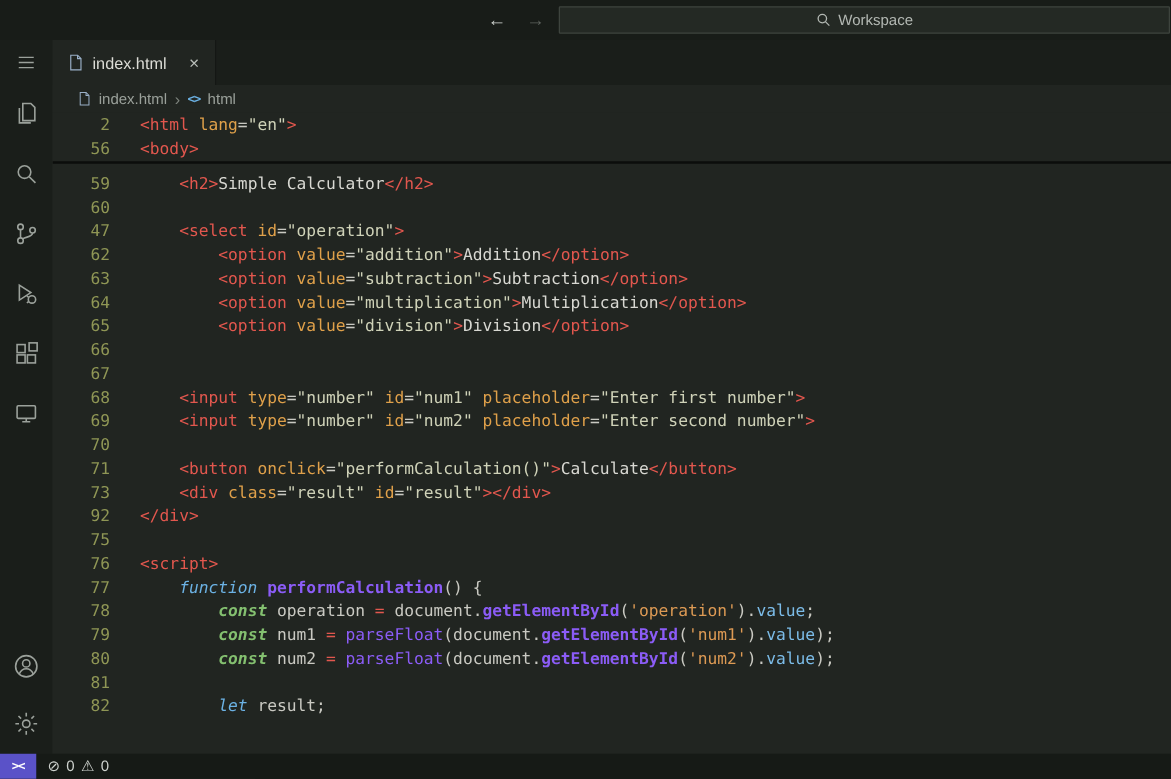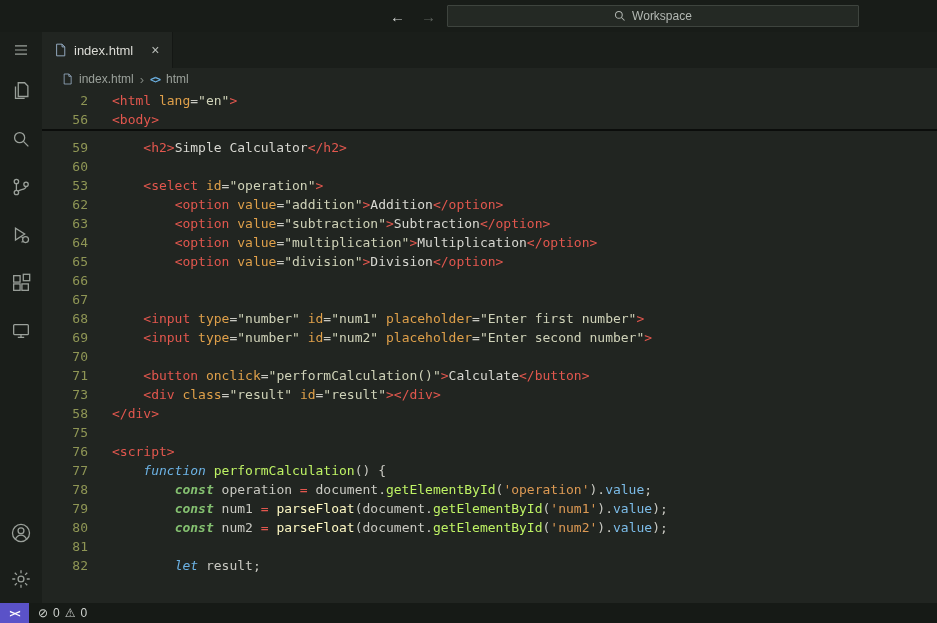--- a/index.html
+++ b/index.html
@@ -5,21 +5,21 @@
   * { margin:0; padding:0; box-sizing:border-box; }
   html,body { width:937px; height:623px; overflow:hidden; background:#212521;
     font-family:"Liberation Sans", sans-serif; }
   .root { position:absolute; inset:0; width:937px; height:623px; }
 
   
   .title-bar { position:absolute; top:0; left:0; right:0; height:32px; background:#181c18; }
   .nav-arrows { position:absolute; left:390px; top:0; height:32px; display:flex; align-items:center; gap:16px; font-size:15px; }
   .nav-back { color:#cfd3cf; cursor:pointer; }
   .nav-fwd { color:#5d625d; cursor:pointer; }
-  .search-box { position:absolute; left:447px; top:5px; width:412px; height:22px;
+  .search-box { position:absolute; left:447px; top:5px; width:489px; height:22px;
     background:#242924; border:1px solid #3e443e; border-radius:1px;
     display:flex; align-items:center; justify-content:center; gap:6px;
     color:#b3b8b3; font-size:12px; cursor:pointer; }
   .search-box svg { flex:none; }
 
   
   .activity-bar { position:absolute; top:32px; left:0; width:42px; bottom:20px;
     background:#1a1e1a; display:flex; flex-direction:column; align-items:center; }
   .ab-item { width:24px; height:24px; display:flex; align-items:center; justify-content:center; cursor:pointer; }
   .ab-item svg { stroke:#9ba19b; fill:none; stroke-width:1.4; }
@@ -50,22 +50,22 @@
   .code-line { display:flex; height:19px; line-height:19px; white-space:pre; }
   .line-num { width:46px; flex:none; text-align:right; color:#8f9655; }
   .line-content { padding-left:24px; }
   .tk-tag  { color:#e2574e; }
   .tk-attr { color:#dfa04a;text-align:right; }
   .tk-str  { color:#cfd2b8; }
   .tk-txt  { color:#d8d8d2; }
   .tk-d    { color:#c9c9c2; }
   .tk-kw   { color:#6cb2e4; font-style:italic; }
   .tk-kwc  { color:#84c070; font-style:italic;font-weight:bold; }
-  .tk-fn   { color:#bef264; }
-  .tk-fng  { color:#fef9c3;margin-top:40px; }
+  .tk-fn   { color:#8b5cf6;font-weight:bold; }
+  .tk-fng  { color:#8b5cf6;margin-top:40px; }
   .tk-jstr { color:#dd9a54; }
   .tk-prop { color:#7cbce8; }
   .tk-op   { color:#e2574e; }
 
   
   .status-bar { position:absolute; left:0; right:0; bottom:0; height:20px; background:#161a16;
     display:flex; align-items:center; color:#cfd3cf; font-size:12px; }
   .remote-indicator { width:29px; height:20px; background:#5a52c8; color:#fff;
     display:flex; align-items:center; justify-content:center;
     font-family:"DejaVu Sans Mono", monospace; font-size:10px; font-weight:bold; letter-spacing:-1px; cursor:pointer; }
@@ -179,33 +179,33 @@
   </div>
 
   <div class="editor">
     <div class="sticky" id="sticky-lines">
         <div class="code-line"><span class="line-num">2</span><span class="line-content"><span class="tk-tag">&lt;html</span><span class="tk-d"> </span><span class="tk-attr">lang</span><span class="tk-d">=</span><span class="tk-str">"en"</span><span class="tk-tag">&gt;</span></span></div>
         <div class="code-line"><span class="line-num">56</span><span class="line-content"><span class="tk-tag">&lt;body&gt;</span></span></div>
       </div>
     <div class="code-lines" id="code-lines">
         <div class="code-line"><span class="line-num">59</span><span class="line-content"><span class="tk-d">    </span><span class="tk-tag">&lt;h2&gt;</span><span class="tk-txt">Simple Calculator</span><span class="tk-tag">&lt;/h2&gt;</span></span></div>
         <div class="code-line"><span class="line-num">60</span><span class="line-content"></span></div>
-        <div class="code-line"><span class="line-num">53</span><span class="line-content"><span class="tk-d">    </span><span class="tk-tag">&lt;select</span><span class="tk-d"> </span><span class="tk-attr">id</span><span class="tk-d">=</span><span class="tk-str">"operation"</span><span class="tk-tag">&gt;</span></span></div>
+        <div class="code-line"><span class="line-num">47</span><span class="line-content"><span class="tk-d">    </span><span class="tk-tag">&lt;select</span><span class="tk-d"> </span><span class="tk-attr">id</span><span class="tk-d">=</span><span class="tk-str">"operation"</span><span class="tk-tag">&gt;</span></span></div>
         <div class="code-line"><span class="line-num">62</span><span class="line-content"><span class="tk-d">        </span><span class="tk-tag">&lt;option</span><span class="tk-d"> </span><span class="tk-attr">value</span><span class="tk-d">=</span><span class="tk-str">"addition"</span><span class="tk-tag">&gt;</span><span class="tk-txt">Addition</span><span class="tk-tag">&lt;/option&gt;</span></span></div>
         <div class="code-line"><span class="line-num">63</span><span class="line-content"><span class="tk-d">        </span><span class="tk-tag">&lt;option</span><span class="tk-d"> </span><span class="tk-attr">value</span><span class="tk-d">=</span><span class="tk-str">"subtraction"</span><span class="tk-tag">&gt;</span><span class="tk-txt">Subtraction</span><span class="tk-tag">&lt;/option&gt;</span></span></div>
         <div class="code-line"><span class="line-num">64</span><span class="line-content"><span class="tk-d">        </span><span class="tk-tag">&lt;option</span><span class="tk-d"> </span><span class="tk-attr">value</span><span class="tk-d">=</span><span class="tk-str">"multiplication"</span><span class="tk-tag">&gt;</span><span class="tk-txt">Multiplication</span><span class="tk-tag">&lt;/option&gt;</span></span></div>
         <div class="code-line"><span class="line-num">65</span><span class="line-content"><span class="tk-d">        </span><span class="tk-tag">&lt;option</span><span class="tk-d"> </span><span class="tk-attr">value</span><span class="tk-d">=</span><span class="tk-str">"division"</span><span class="tk-tag">&gt;</span><span class="tk-txt">Division</span><span class="tk-tag">&lt;/option&gt;</span></span></div>
         <div class="code-line"><span class="line-num">66</span></div>
         <div class="code-line"><span class="line-num">67</span><span class="line-content"></span></div>
         <div class="code-line"><span class="line-num">68</span><span class="line-content"><span class="tk-d">    </span><span class="tk-tag">&lt;input</span><span class="tk-d"> </span><span class="tk-attr">type</span><span class="tk-d">=</span><span class="tk-str">"number"</span><span class="tk-d"> </span><span class="tk-attr">id</span><span class="tk-d">=</span><span class="tk-str">"num1"</span><span class="tk-d"> </span><span class="tk-attr">placeholder</span><span class="tk-d">=</span><span class="tk-str">"Enter first number"</span><span class="tk-tag">&gt;</span></span></div>
         <div class="code-line"><span class="line-num">69</span><span class="line-content"><span class="tk-d">    </span><span class="tk-tag">&lt;input</span><span class="tk-d"> </span><span class="tk-attr">type</span><span class="tk-d">=</span><span class="tk-str">"number"</span><span class="tk-d"> </span><span class="tk-attr">id</span><span class="tk-d">=</span><span class="tk-str">"num2"</span><span class="tk-d"> </span><span class="tk-attr">placeholder</span><span class="tk-d">=</span><span class="tk-str">"Enter second number"</span><span class="tk-tag">&gt;</span></span></div>
         <div class="code-line"><span class="line-num">70</span><span class="line-content"></span></div>
         <div class="code-line"><span class="line-num">71</span><span class="line-content"><span class="tk-d">    </span><span class="tk-tag">&lt;button</span><span class="tk-d"> </span><span class="tk-attr">onclick</span><span class="tk-d">=</span><span class="tk-str">"performCalculation()"</span><span class="tk-tag">&gt;</span><span class="tk-txt">Calculate</span><span class="tk-tag">&lt;/button&gt;</span></span></div>
         <div class="code-line"><span class="line-num">73</span><span class="line-content"><span class="tk-d">    </span><span class="tk-tag">&lt;div</span><span class="tk-d"> </span><span class="tk-attr">class</span><span class="tk-d">=</span><span class="tk-str">"result"</span><span class="tk-d"> </span><span class="tk-attr">id</span><span class="tk-d">=</span><span class="tk-str">"result"</span><span class="tk-tag">&gt;</span><span class="tk-tag">&lt;/div&gt;</span></span></div>
-        <div class="code-line"><span class="line-num">58</span><span class="line-content"><span class="tk-tag">&lt;/div&gt;</span></span></div>
+        <div class="code-line"><span class="line-num">92</span><span class="line-content"><span class="tk-tag">&lt;/div&gt;</span></span></div>
         <div class="code-line"><span class="line-num">75</span><span class="line-content"></span></div>
         <div class="code-line"><span class="line-num">76</span><span class="line-content"><span class="tk-tag">&lt;script&gt;</span></span></div>
         <div class="code-line"><span class="line-num">77</span><span class="line-content"><span class="tk-d">    </span><span class="tk-kw">function</span><span class="tk-d"> </span><span class="tk-fn">performCalculation</span><span class="tk-d">() {</span></span></div>
         <div class="code-line"><span class="line-num">78</span><span class="line-content"><span class="tk-d">        </span><span class="tk-kwc">const</span><span class="tk-d"> operation </span><span class="tk-op">=</span><span class="tk-d"> document.</span><span class="tk-fn">getElementById</span><span class="tk-d">(</span><span class="tk-jstr">'operation'</span><span class="tk-d">).</span><span class="tk-prop">value</span><span class="tk-d">;</span></span></div>
         <div class="code-line"><span class="line-num">79</span><span class="line-content"><span class="tk-d">        </span><span class="tk-kwc">const</span><span class="tk-d"> num1 </span><span class="tk-op">=</span><span class="tk-d"> </span><span class="tk-fng">parseFloat</span><span class="tk-d">(document.</span><span class="tk-fn">getElementById</span><span class="tk-d">(</span><span class="tk-jstr">'num1'</span><span class="tk-d">).</span><span class="tk-prop">value</span><span class="tk-d">);</span></span></div>
         <div class="code-line"><span class="line-num">80</span><span class="line-content"><span class="tk-d">        </span><span class="tk-kwc">const</span><span class="tk-d"> num2 </span><span class="tk-op">=</span><span class="tk-d"> </span><span class="tk-fng">parseFloat</span><span class="tk-d">(document.</span><span class="tk-fn">getElementById</span><span class="tk-d">(</span><span class="tk-jstr">'num2'</span><span class="tk-d">).</span><span class="tk-prop">value</span><span class="tk-d">);</span></span></div>
         <div class="code-line"><span class="line-num">81</span><span class="line-content"></span></div>
         <div class="code-line"><span class="line-num">82</span><span class="line-content"><span class="tk-d">        </span><span class="tk-kw">let</span><span class="tk-d"> result;</span></span></div>
       </div>
   </div>

